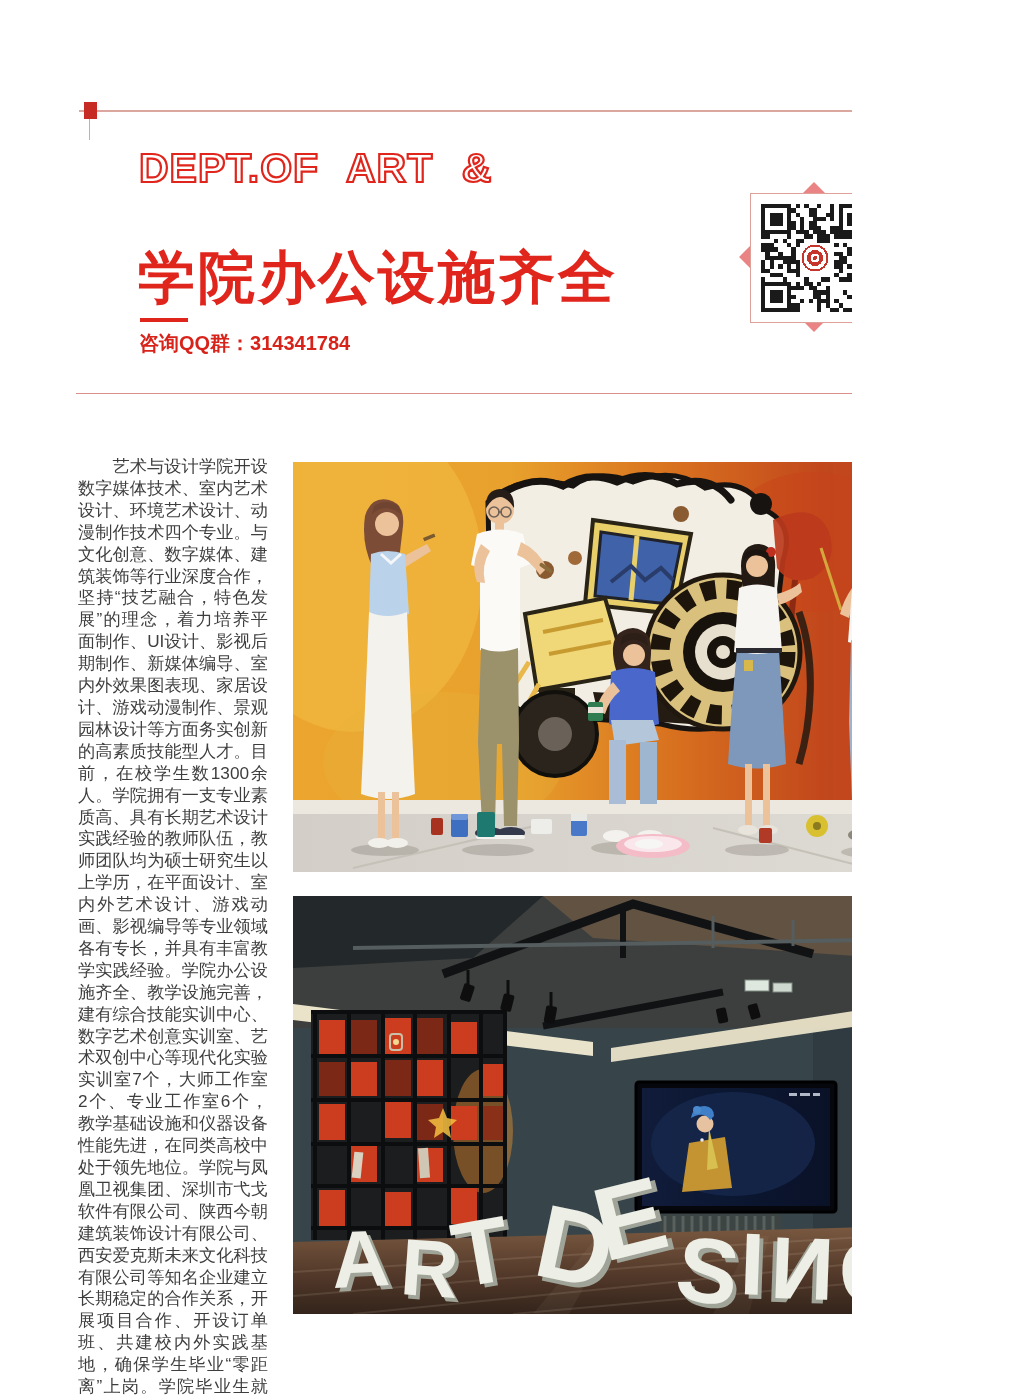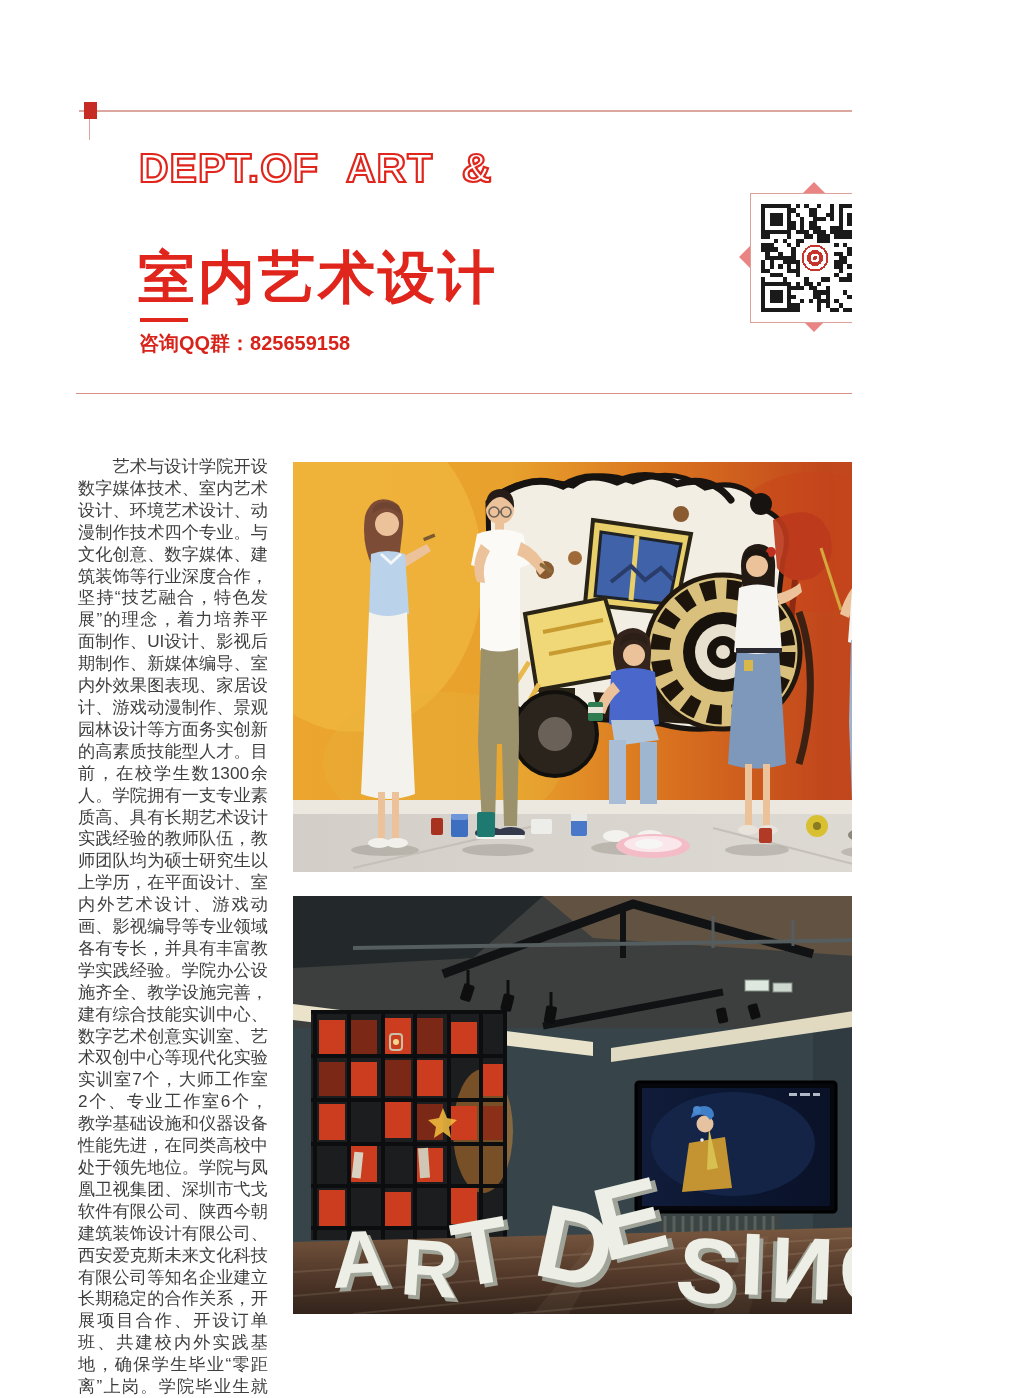--- a/index.html
+++ b/index.html
@@ -41,23 +41,23 @@
 
 <div class="page">
 
   <div class="rule-top"></div>
   <div class="sq-tl"></div>
   <div class="tick-tl"></div>
 
   <div class="title-en">
     <div>DEPT.OF ART &amp;</div>
   </div>
-  <div class="title-cn">室内艺术设计</div>
+  <div class="title-cn">学院办公设施齐全</div>
   <div class="cn-underline"></div>
-  <div class="qq-line">咨询QQ群：825659158</div>
+  <div class="qq-line">咨询QQ群：314341784</div>
 
   <div class="qr-wrap">
     <div class="qr-diamond"></div>
     <div class="qr-panel">
       <svg width="110" height="110" viewBox="0 0 110 110" shape-rendering="crispEdges">
         <g id="qr-modules" transform="translate(1,1)">
             <path d="M34.56 0.00h4.32v4.32h-4.32zM43.20 0.00h4.32v4.32h-4.32zM56.16 0.00h4.32v4.32h-4.32zM69.12 0.00h4.32v4.32h-4.32zM30.24 4.32h4.32v4.32h-4.32zM47.52 4.32h4.32v4.32h-4.32zM51.84 4.32h4.32v4.32h-4.32zM69.12 4.32h4.32v4.32h-4.32zM34.56 8.64h4.32v4.32h-4.32zM47.52 8.64h4.32v4.32h-4.32zM51.84 8.64h4.32v4.32h-4.32zM64.80 8.64h4.32v4.32h-4.32zM69.12 8.64h4.32v4.32h-4.32zM38.88 12.96h4.32v4.32h-4.32zM51.84 12.96h4.32v4.32h-4.32zM56.16 12.96h4.32v4.32h-4.32zM60.48 12.96h4.32v4.32h-4.32zM69.12 12.96h4.32v4.32h-4.32zM30.24 17.28h4.32v4.32h-4.32zM38.88 17.28h4.32v4.32h-4.32zM47.52 17.28h4.32v4.32h-4.32zM51.84 17.28h4.32v4.32h-4.32zM30.24 21.60h4.32v4.32h-4.32zM38.88 21.60h4.32v4.32h-4.32zM47.52 21.60h4.32v4.32h-4.32zM51.84 21.60h4.32v4.32h-4.32zM56.16 21.60h4.32v4.32h-4.32zM69.12 21.60h4.32v4.32h-4.32zM73.44 21.60h4.32v4.32h-4.32zM34.56 25.92h4.32v4.32h-4.32zM38.88 25.92h4.32v4.32h-4.32zM43.20 25.92h4.32v4.32h-4.32zM51.84 25.92h4.32v4.32h-4.32zM56.16 25.92h4.32v4.32h-4.32zM60.48 25.92h4.32v4.32h-4.32zM69.12 25.92h4.32v4.32h-4.32zM73.44 25.92h4.32v4.32h-4.32zM0.00 30.24h4.32v4.32h-4.32zM4.32 30.24h4.32v4.32h-4.32zM25.92 30.24h4.32v4.32h-4.32zM43.20 30.24h4.32v4.32h-4.32zM47.52 30.24h4.32v4.32h-4.32zM56.16 30.24h4.32v4.32h-4.32zM60.48 30.24h4.32v4.32h-4.32zM64.80 30.24h4.32v4.32h-4.32zM73.44 30.24h4.32v4.32h-4.32zM77.76 30.24h4.32v4.32h-4.32zM82.08 30.24h4.32v4.32h-4.32zM86.40 30.24h4.32v4.32h-4.32zM99.36 30.24h4.32v4.32h-4.32zM12.96 34.56h4.32v4.32h-4.32zM21.60 34.56h4.32v4.32h-4.32zM34.56 34.56h4.32v4.32h-4.32zM38.88 34.56h4.32v4.32h-4.32zM56.16 34.56h4.32v4.32h-4.32zM60.48 34.56h4.32v4.32h-4.32zM64.80 34.56h4.32v4.32h-4.32zM90.72 34.56h4.32v4.32h-4.32zM95.04 34.56h4.32v4.32h-4.32zM99.36 34.56h4.32v4.32h-4.32zM0.00 38.88h4.32v4.32h-4.32zM4.32 38.88h4.32v4.32h-4.32zM8.64 38.88h4.32v4.32h-4.32zM25.92 38.88h4.32v4.32h-4.32zM34.56 38.88h4.32v4.32h-4.32zM73.44 38.88h4.32v4.32h-4.32zM82.08 38.88h4.32v4.32h-4.32zM90.72 38.88h4.32v4.32h-4.32zM99.36 38.88h4.32v4.32h-4.32zM0.00 43.20h4.32v4.32h-4.32zM4.32 43.20h4.32v4.32h-4.32zM8.64 43.20h4.32v4.32h-4.32zM12.96 43.20h4.32v4.32h-4.32zM30.24 43.20h4.32v4.32h-4.32zM86.40 43.20h4.32v4.32h-4.32zM95.04 43.20h4.32v4.32h-4.32zM99.36 43.20h4.32v4.32h-4.32zM103.68 43.20h4.32v4.32h-4.32zM4.32 47.52h4.32v4.32h-4.32zM17.28 47.52h4.32v4.32h-4.32zM30.24 47.52h4.32v4.32h-4.32zM73.44 47.52h4.32v4.32h-4.32zM77.76 47.52h4.32v4.32h-4.32zM86.40 47.52h4.32v4.32h-4.32zM90.72 47.52h4.32v4.32h-4.32zM95.04 47.52h4.32v4.32h-4.32zM103.68 47.52h4.32v4.32h-4.32zM4.32 51.84h4.32v4.32h-4.32zM8.64 51.84h4.32v4.32h-4.32zM12.96 51.84h4.32v4.32h-4.32zM17.28 51.84h4.32v4.32h-4.32zM21.60 51.84h4.32v4.32h-4.32zM25.92 51.84h4.32v4.32h-4.32zM30.24 51.84h4.32v4.32h-4.32zM77.76 51.84h4.32v4.32h-4.32zM82.08 51.84h4.32v4.32h-4.32zM90.72 51.84h4.32v4.32h-4.32zM95.04 51.84h4.32v4.32h-4.32zM0.00 56.16h4.32v4.32h-4.32zM8.64 56.16h4.32v4.32h-4.32zM21.60 56.16h4.32v4.32h-4.32zM25.92 56.16h4.32v4.32h-4.32zM30.24 56.16h4.32v4.32h-4.32zM34.56 56.16h4.32v4.32h-4.32zM73.44 56.16h4.32v4.32h-4.32zM77.76 56.16h4.32v4.32h-4.32zM82.08 56.16h4.32v4.32h-4.32zM90.72 56.16h4.32v4.32h-4.32zM103.68 56.16h4.32v4.32h-4.32zM0.00 60.48h4.32v4.32h-4.32zM8.64 60.48h4.32v4.32h-4.32zM17.28 60.48h4.32v4.32h-4.32zM25.92 60.48h4.32v4.32h-4.32zM34.56 60.48h4.32v4.32h-4.32zM73.44 60.48h4.32v4.32h-4.32zM77.76 60.48h4.32v4.32h-4.32zM86.40 60.48h4.32v4.32h-4.32zM90.72 60.48h4.32v4.32h-4.32zM0.00 64.80h4.32v4.32h-4.32zM4.32 64.80h4.32v4.32h-4.32zM25.92 64.80h4.32v4.32h-4.32zM30.24 64.80h4.32v4.32h-4.32zM34.56 64.80h4.32v4.32h-4.32zM77.76 64.80h4.32v4.32h-4.32zM99.36 64.80h4.32v4.32h-4.32zM8.64 69.12h4.32v4.32h-4.32zM12.96 69.12h4.32v4.32h-4.32zM17.28 69.12h4.32v4.32h-4.32zM34.56 69.12h4.32v4.32h-4.32zM73.44 69.12h4.32v4.32h-4.32zM86.40 69.12h4.32v4.32h-4.32zM0.00 73.44h4.32v4.32h-4.32zM21.60 73.44h4.32v4.32h-4.32zM43.20 73.44h4.32v4.32h-4.32zM60.48 73.44h4.32v4.32h-4.32zM64.80 73.44h4.32v4.32h-4.32zM77.76 73.44h4.32v4.32h-4.32zM82.08 73.44h4.32v4.32h-4.32zM86.40 73.44h4.32v4.32h-4.32zM90.72 73.44h4.32v4.32h-4.32zM95.04 73.44h4.32v4.32h-4.32zM99.36 73.44h4.32v4.32h-4.32zM103.68 73.44h4.32v4.32h-4.32zM34.56 77.76h4.32v4.32h-4.32zM43.20 77.76h4.32v4.32h-4.32zM47.52 77.76h4.32v4.32h-4.32zM56.16 77.76h4.32v4.32h-4.32zM95.04 77.76h4.32v4.32h-4.32zM99.36 77.76h4.32v4.32h-4.32zM30.24 82.08h4.32v4.32h-4.32zM34.56 82.08h4.32v4.32h-4.32zM38.88 82.08h4.32v4.32h-4.32zM47.52 82.08h4.32v4.32h-4.32zM51.84 82.08h4.32v4.32h-4.32zM64.80 82.08h4.32v4.32h-4.32zM90.72 82.08h4.32v4.32h-4.32zM95.04 82.08h4.32v4.32h-4.32zM99.36 82.08h4.32v4.32h-4.32zM103.68 82.08h4.32v4.32h-4.32zM51.84 86.40h4.32v4.32h-4.32zM56.16 86.40h4.32v4.32h-4.32zM60.48 86.40h4.32v4.32h-4.32zM64.80 86.40h4.32v4.32h-4.32zM82.08 86.40h4.32v4.32h-4.32zM99.36 86.40h4.32v4.32h-4.32zM103.68 86.40h4.32v4.32h-4.32zM30.24 90.72h4.32v4.32h-4.32zM51.84 90.72h4.32v4.32h-4.32zM56.16 90.72h4.32v4.32h-4.32zM64.80 90.72h4.32v4.32h-4.32zM86.40 90.72h4.32v4.32h-4.32zM90.72 90.72h4.32v4.32h-4.32zM99.36 90.72h4.32v4.32h-4.32zM38.88 95.04h4.32v4.32h-4.32zM47.52 95.04h4.32v4.32h-4.32zM56.16 95.04h4.32v4.32h-4.32zM60.48 95.04h4.32v4.32h-4.32zM64.80 95.04h4.32v4.32h-4.32zM73.44 95.04h4.32v4.32h-4.32zM99.36 95.04h4.32v4.32h-4.32zM30.24 99.36h4.32v4.32h-4.32zM34.56 99.36h4.32v4.32h-4.32zM56.16 99.36h4.32v4.32h-4.32zM64.80 99.36h4.32v4.32h-4.32zM77.76 99.36h4.32v4.32h-4.32zM90.72 99.36h4.32v4.32h-4.32zM30.24 103.68h4.32v4.32h-4.32zM34.56 103.68h4.32v4.32h-4.32zM56.16 103.68h4.32v4.32h-4.32zM69.12 103.68h4.32v4.32h-4.32zM73.44 103.68h4.32v4.32h-4.32zM82.08 103.68h4.32v4.32h-4.32zM86.40 103.68h4.32v4.32h-4.32zM90.72 103.68h4.32v4.32h-4.32zM95.04 103.68h4.32v4.32h-4.32z" fill="#1a1a1a"></path>
             <rect x="0" y="0" width="30.240000000000002" height="30.240000000000002" fill="#1a1a1a"></rect>
             <rect x="4.32" y="4.32" width="21.6" height="21.6" fill="#ffffff"></rect>
             <rect x="8.64" y="8.64" width="12.96" height="12.96" fill="#1a1a1a"></rect>

